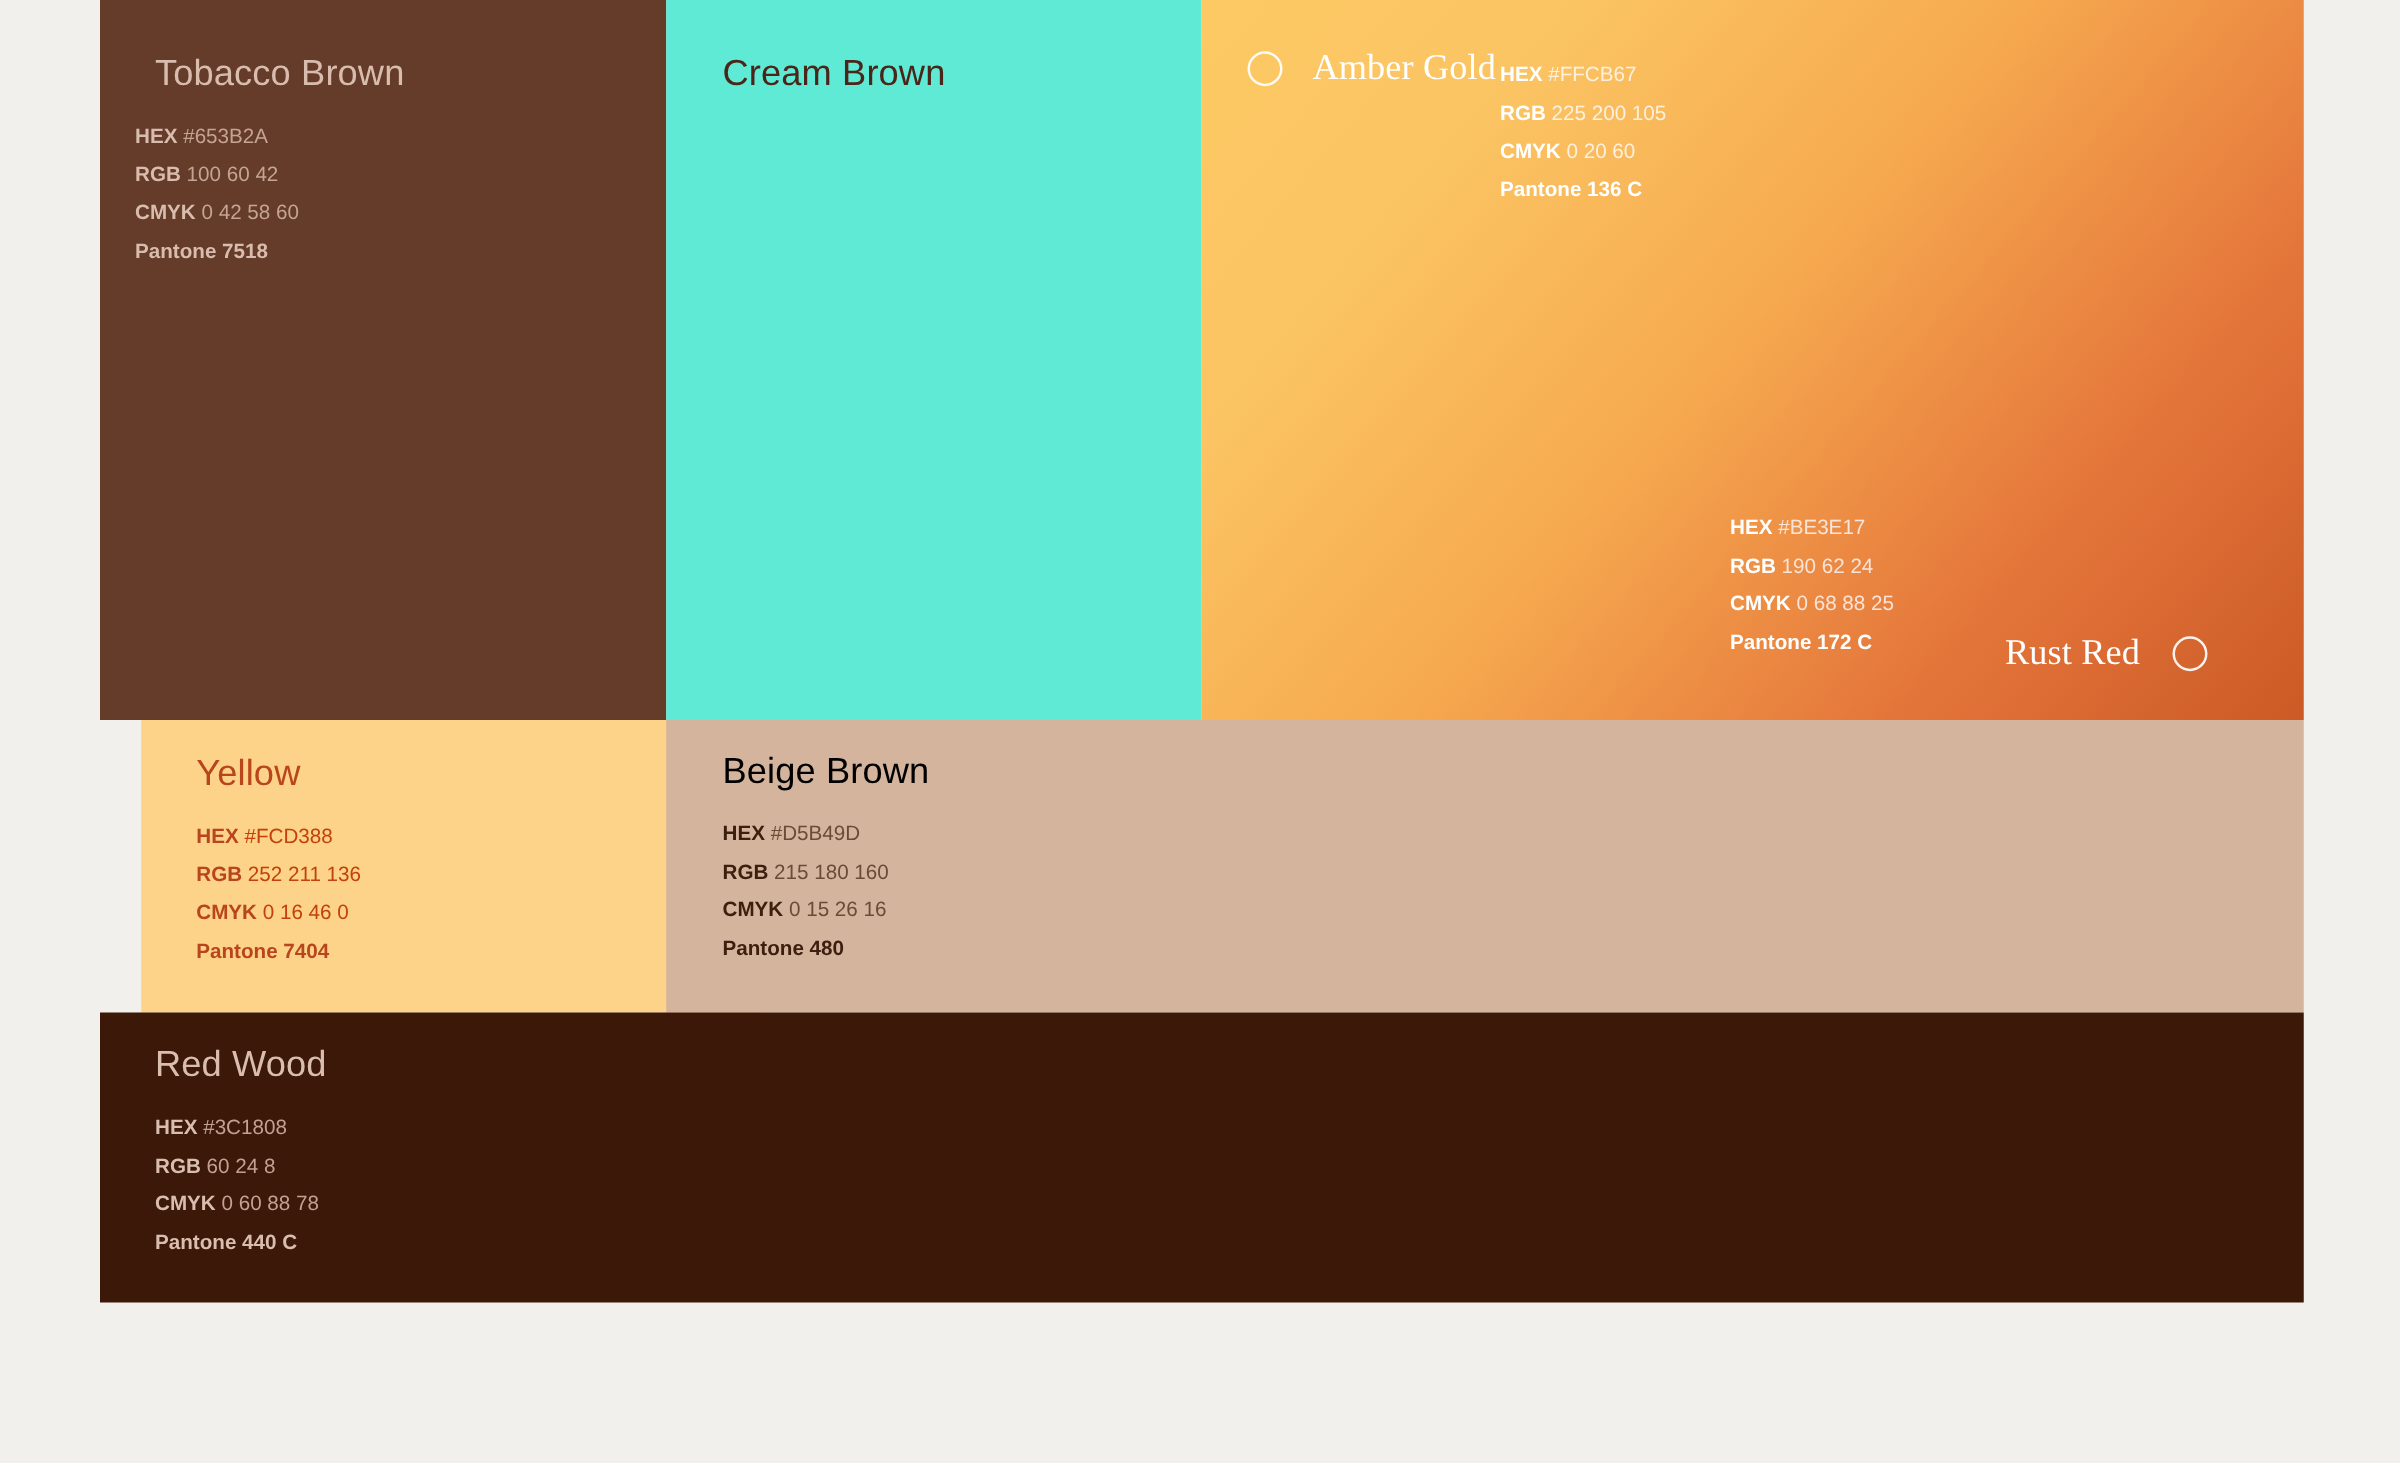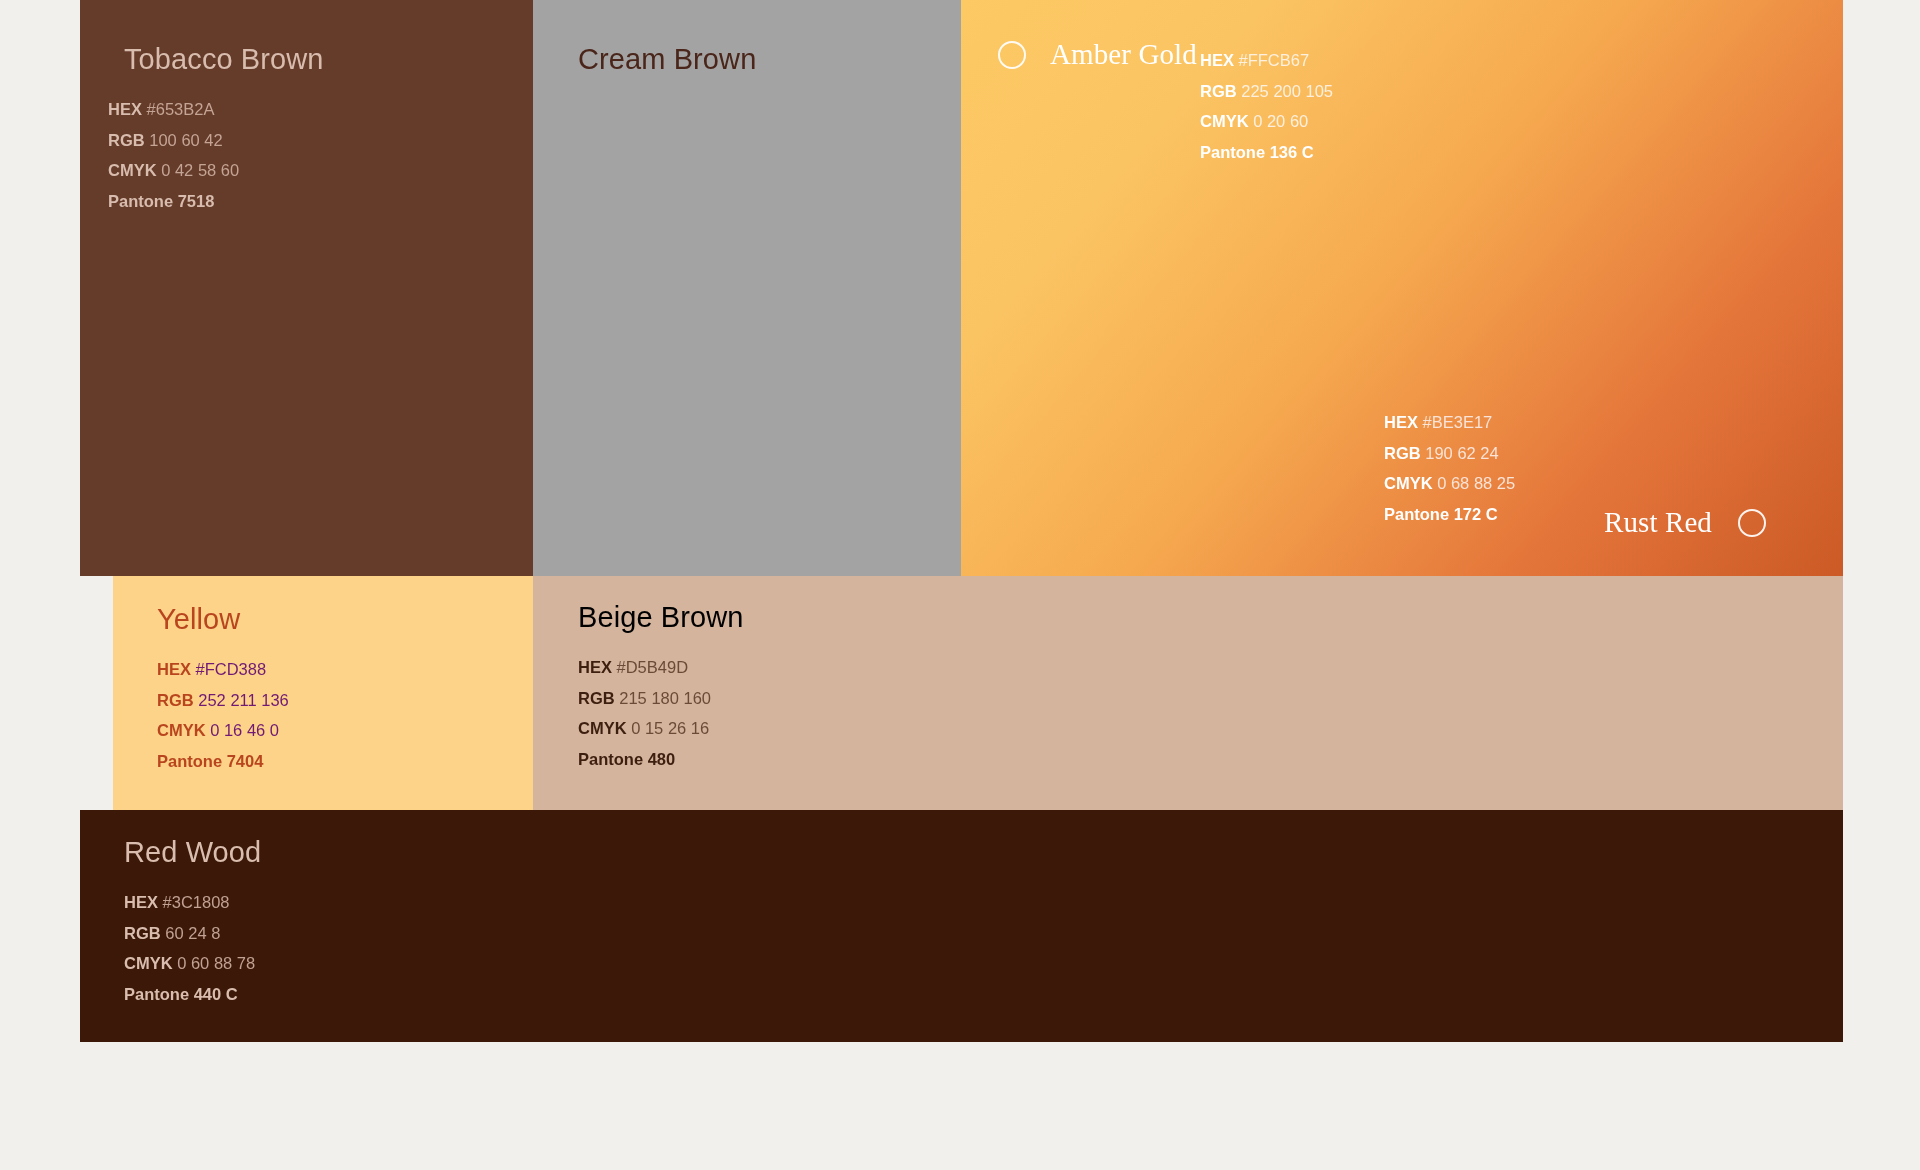--- a/index.html
+++ b/index.html
@@ -75,21 +75,21 @@
     position: absolute; left: 28px; top: 94px;
   }
   #tobacco .spec-key { color: #D8BCAE; }
   #tobacco .spec-val { color: #C4A495; }
   #tobacco .spec-line.all-bold .spec-val { color: #D8BCAE; }
 
   
   #cream {
     left: 453px; top: 0px;
     width: 428px; height: 576px;
-    background: #a3a3a3;
+    background: #5eead4;
   }
   #cream .swatch-title {
     position: absolute; left: 45px; top: 45px;
     color: #49251A;
   }
   #cream .specs {
     position: absolute; left: 45px; top: 94px;
   }
   #cream .spec-key { color: #49251A; }
   #cream .spec-val { color: #6B4436; }
@@ -152,21 +152,21 @@
     margin-left: 33px;
   }
   #yellow .swatch-title {
     position: absolute; left: 44px; top: 29px;
     color: #B9451E;
   }
   #yellow .specs {
     position: absolute; left: 44px; top: 78px;
   }
   #yellow .spec-key { color: #B9451E; }
-  #yellow .spec-val { color: #701a75; }
+  #yellow .spec-val { color: #c2410c; }
   #yellow .spec-line.all-bold .spec-val { color: #B9451E; }
 
   
   #beige {
     left: 453px; top: 576px;
     width: 1310px; height: 234px;
     background: #D5B49D;
   }
   #beige .swatch-title {
     position: absolute; left: 45px; top: 27px;

